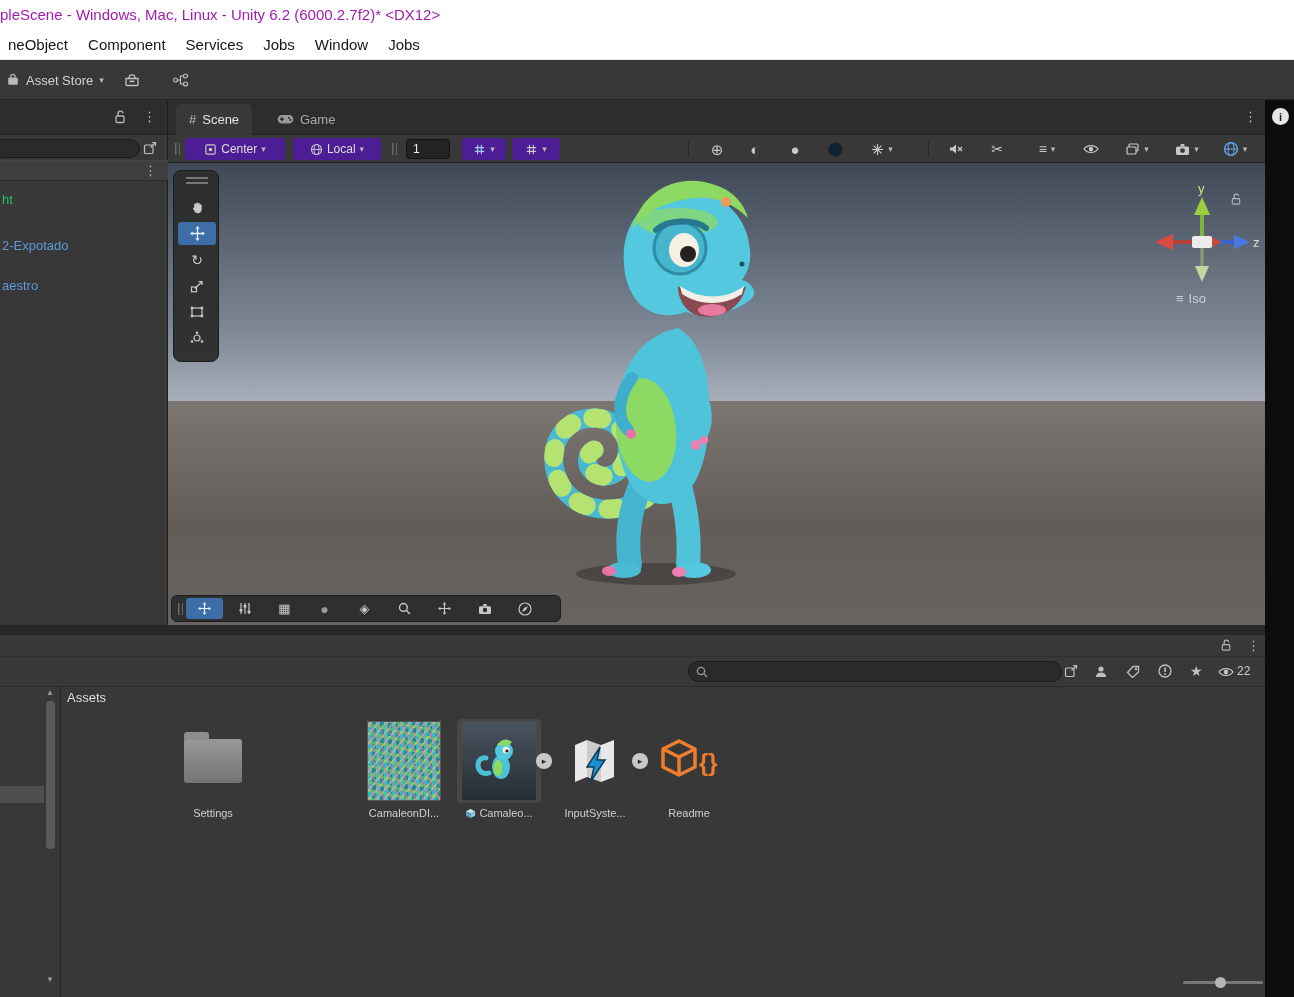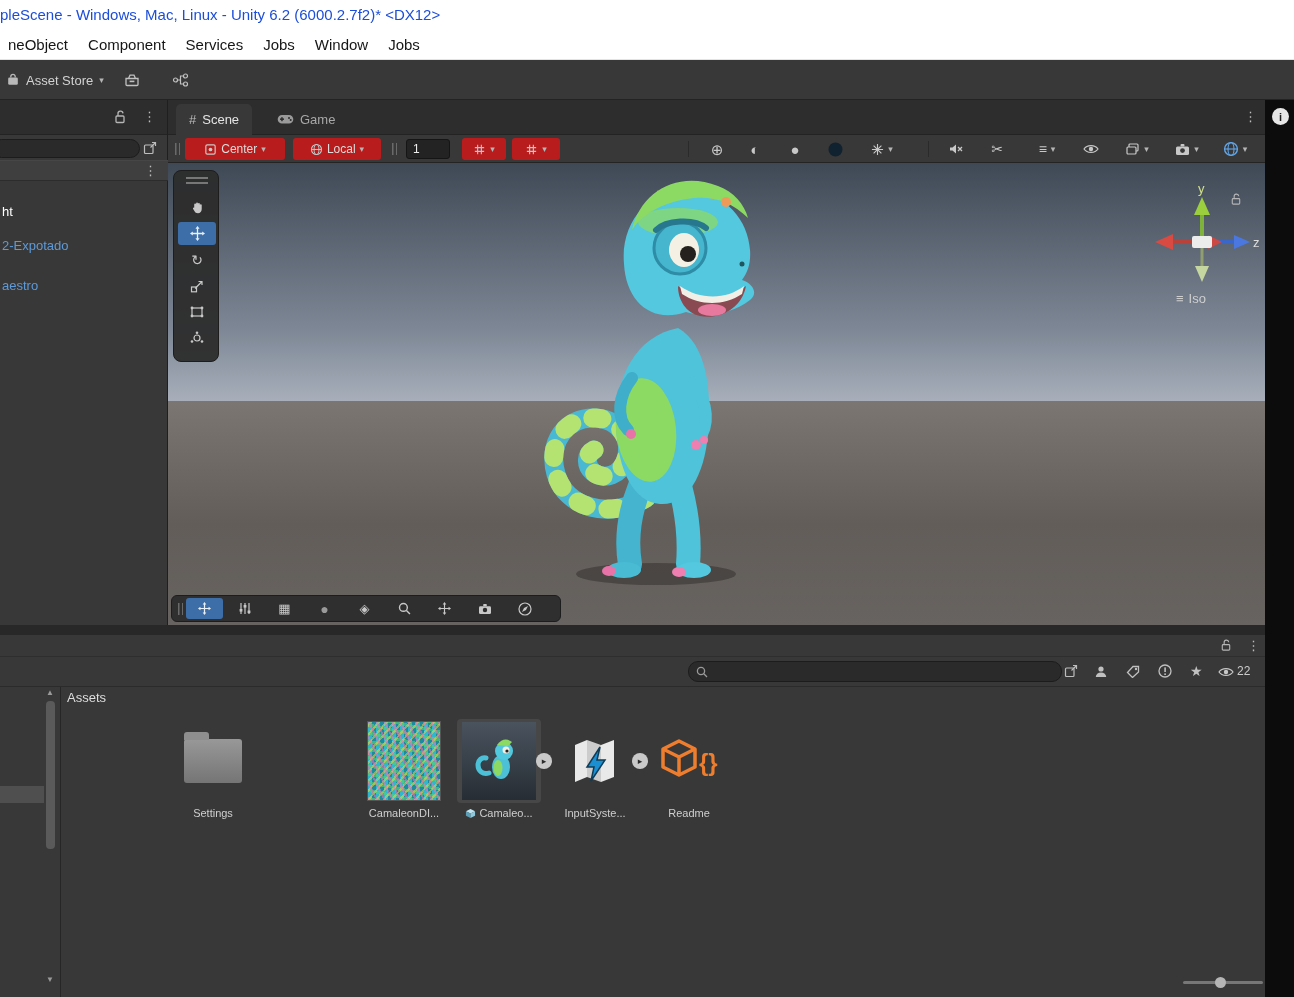--- a/index.html
+++ b/index.html
@@ -2,21 +2,21 @@
 <html><head>
 <meta charset="utf-8">
 <style>
   *{margin:0;padding:0;box-sizing:border-box}
   html,body{background:#191919}
   #root{position:relative;width:1294px;height:997px;overflow:hidden;background:#282828;
         font-family:"Liberation Sans",sans-serif;color:#d2d2d2;font-size:13px}
   .abs{position:absolute}
   .ic{display:inline-flex;align-items:center;justify-content:center}
   
-  .titlebar{position:absolute;left:0;top:0;width:1294px;height:30px;background:#ffffff;color:#1d4ed8;
+  .titlebar{position:absolute;left:0;top:0;width:1294px;height:30px;background:#ffffff;color:#a21caf;
             font-size:15px;line-height:30px;white-space:nowrap}
   .menubar{position:absolute;left:0;top:30px;width:1294px;height:30px;background:#ffffff;color:#161616;
            display:flex;align-items:center;border-bottom:1px solid #e3e3e3}
   .mi{font-size:15px;padding:0 10px;cursor:default}
   .mi.first{padding-left:8px}
   .toolbar{position:absolute;left:0;top:60px;width:1294px;height:40px;background:#383838;border-bottom:1px solid #232323}
   .tleft{position:absolute;left:6px;top:0;height:40px;display:flex;align-items:center;gap:6px}
   .caret{font-size:9px;color:#b5b5b5;line-height:1}
   .playctr{position:absolute;left:706px;top:66px;display:flex;gap:6px}
   .pbtn{width:36px;height:26px;background:#4a4a4a;border:1px solid #292929;border-radius:3px;
@@ -33,21 +33,21 @@
   .kebab{color:#bdbdbd;font-size:13px;letter-spacing:0}
   
   .hierarchy{position:absolute;left:0;top:135px;width:168px;height:490px;background:#383838;border-right:1px solid #1f1f1f}
   .pill{position:absolute;background:#2a2a2a;border:1px solid #1c1c1c;border-radius:10px}
   .hrow2{position:absolute;left:0;top:25px;width:168px;height:21px;background:#3f3f3f;border-top:1px solid #464646;border-bottom:1px solid #2c2c2c}
   .hitem{position:absolute;left:0;width:168px;height:18px;line-height:18px;font-size:13px;padding-left:2px;white-space:nowrap}
   .h-blue{color:#5e9ad8}
   
   .stoolbar{position:absolute;left:168px;top:135px;width:1097px;height:28px;background:#383838;border-bottom:1px solid #242424}
   .st{position:absolute;top:3px;height:22px;display:flex;align-items:center;justify-content:center;gap:4px;
-      background:#b91c1c;border-radius:3px;padding:0 6px;font-size:12px;color:#dddddd}
+      background:#4c1d95;border-radius:3px;padding:0 6px;font-size:12px;color:#dddddd}
   .st.flat{background:transparent;padding:0 4px}
   .sep{position:absolute;top:6px;width:1px;height:16px;background:#2a2a2a}
   .handle{position:absolute;top:8px;width:5px;height:12px;
           background:linear-gradient(#6a6a6a,#6a6a6a) 0 0/1.5px 100% no-repeat,linear-gradient(#6a6a6a,#6a6a6a) 3.5px 0/1.5px 100% no-repeat}
   .num{width:44px;height:20px;background:#232323;border:1px solid #151515;border-radius:3px;color:#eee;
        font-size:12px;padding-left:6px;font-family:"Liberation Sans",sans-serif}
   .g15{font-size:15px;color:#c8c8c8;line-height:1}
   
   .viewport{position:absolute;left:168px;top:163px;width:1097px;height:462px;overflow:hidden}
   .sky{position:absolute;left:0;top:0;width:1097px;height:238px;background:linear-gradient(#3f4855,#7d8795 70%,#a8afbb 100%)}
@@ -189,21 +189,21 @@
     <div class="pill" style="left:-8px;top:4px;width:148px;height:19px"></div>
     <span class="ic abs" style="left:143px;top:6px">
       <svg width="14" height="14" viewBox="0 0 14 14">
           <rect x="1.5" y="4" width="8.5" height="8.5" rx="1" stroke="#bdbdbd" fill="none" stroke-width="1.2"></rect>
           <path d="M7.5 6.5 L12.5 1.5 M9 1.5 h3.5 V5" stroke="#bdbdbd" fill="none" stroke-width="1.2"></path>
         </svg>
     </span>
     <div class="hrow2">
       <span class="kebab abs" style="left:144px;top:2px">⋮</span>
     </div>
-    <div class="hitem" style="top:68px;color:#ffffff">ht</div>
+    <div class="hitem" style="top:56px;color:#22c55e">ht</div>
     <div class="hitem h-blue" style="top:102px">2-Expotado</div>
     <div class="hitem h-blue" style="top:142px">aestro</div>
   </div>
 
   <div class="stoolbar">
     <span class="handle" style="left:7px"></span>
     <div class="st" style="left:17px;width:100px">
       <span class="ic">
           <svg width="13" height="13" viewBox="0 0 14 14">
             <rect x="2" y="2" width="10" height="10" rx="1.5" stroke="#c8c8c8" fill="none" stroke-width="1.3"></rect>

